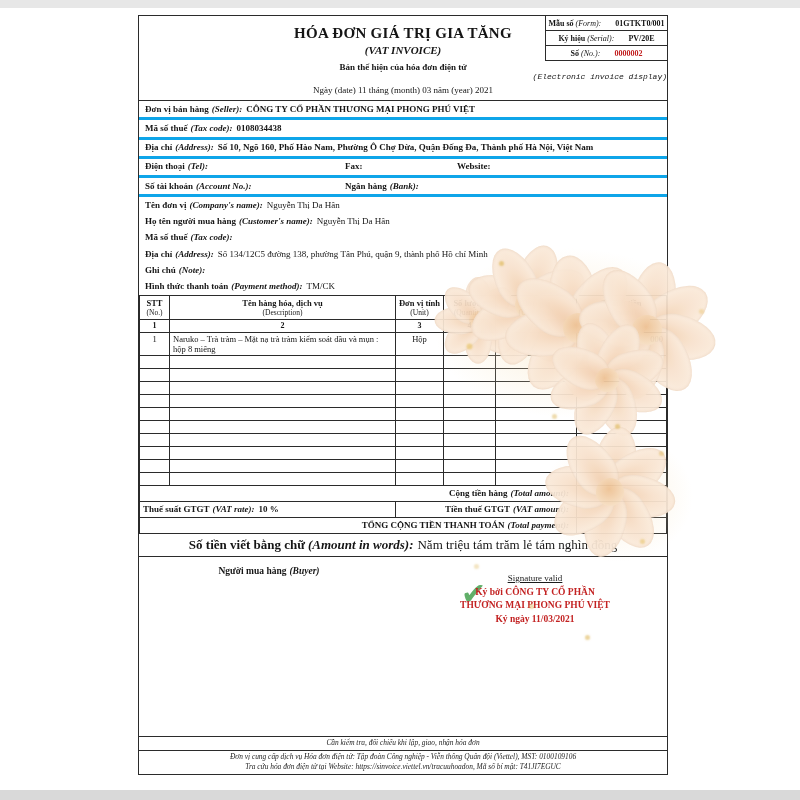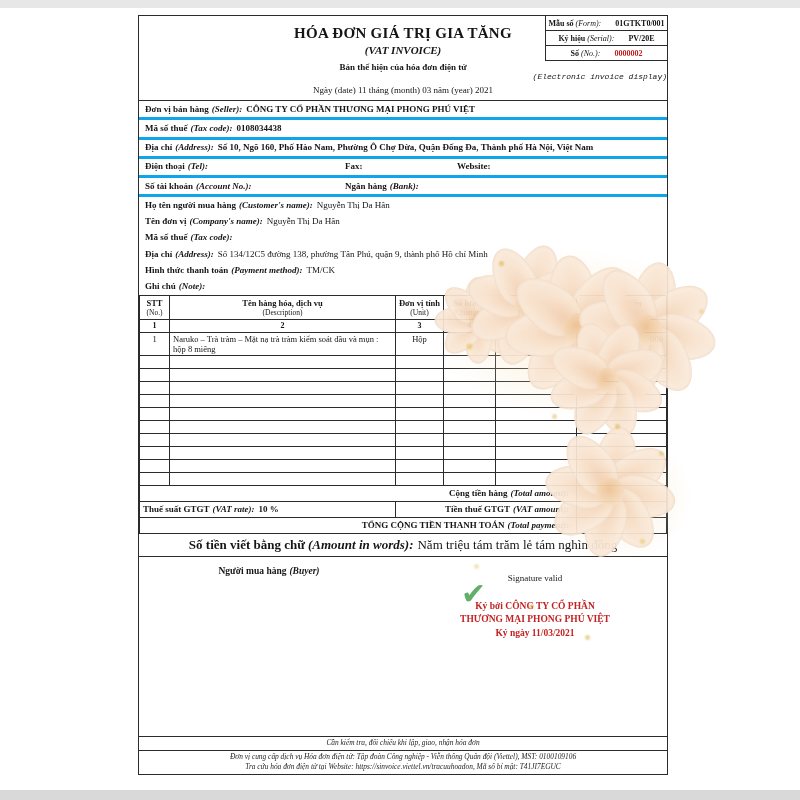--- a/index.html
+++ b/index.html
@@ -61,21 +61,21 @@
   .total-row td { font-weight:bold; }
 
   .words { border-bottom:1.2px solid #2b2b2b; font-size:13px; padding:3px 6px;text-align:center; }
 
   
   .sig-area { flex:1; position:relative; }
   .sig-col { position:absolute; top:9px; width:50%; text-align:center; font-size:9.5px; }
   .sig-col.left { left:0; }
   .sig-col.right { left:50%; }
   .stamp { position:relative; margin-top:7px; }
-  .sig-valid { font-size:9px; margin-bottom:17px; color:#1b1b1b; }
+  .sig-valid { font-size:9px; margin-bottom:3px; color:#1b1b1b;text-decoration:underline; }
   .stamp-check { position:absolute; left:58px; top:6px; font-size:30px; line-height:1; color:rgba(62,158,72,.82); z-index:0; }
   .stamp-line { position:relative; z-index:1; color:#c32222; font-weight:bold; font-size:9.5px; line-height:1.4; }
 
   
   .footer { border-top:1.2px solid #2b2b2b; font-size:7.4px; font-style:italic; text-align:center; line-height:1.35; color:#1c1c1c; }
   .f-check { border-bottom:1px solid #2b2b2b; padding:1.5px 2px; }
   .f-provider { padding-top:1.5px; }
   .f-lookup { padding-bottom:2px; }
 
   
@@ -150,36 +150,36 @@
     <span class="cell-a"><span class="lb">Điện thoại</span><span class="le">(Tel):</span></span>
     <span class="cell-b"><span class="lb">Fax:</span></span>
     <span class="cell-c"><span class="lb">Website:</span></span>
   </div>
   <div class="row bb flexrow">
     <span class="cell-a"><span class="lb">Số tài khoản</span><span class="le">(Account No.):</span></span>
     <span class="cell-c"><span class="lb">Ngân hàng</span><span class="le">(Bank):</span></span>
   </div>
 
   <div class="row">
+    <span class="lb">Tên đơn vị</span><span class="le">(Company's name):</span><span class="vn">Nguyễn Thị Da Hân</span>
+  </div>
+  <div class="row">
     <span class="lb">Họ tên người mua hàng</span><span class="le">(Customer's name):</span><span class="vn">Nguyễn Thị Da Hân</span>
   </div>
   <div class="row">
-    <span class="lb">Tên đơn vị</span><span class="le">(Company's name):</span><span class="vn">Nguyễn Thị Da Hân</span>
-  </div>
-  <div class="row">
     <span class="lb">Mã số thuế</span><span class="le">(Tax code):</span><span class="vn"></span>
   </div>
   <div class="row">
     <span class="lb">Địa chỉ</span><span class="le">(Address):</span><span class="vn">Số 134/12C5 đường 138, phường Tân Phú, quận 9, thành phố Hồ chí Minh</span>
   </div>
   <div class="row">
+    <span class="lb">Ghi chú</span><span class="le">(Note):</span><span class="vn"></span>
+  </div>
+  <div class="row">
     <span class="lb">Hình thức thanh toán</span><span class="le">(Payment method):</span><span class="vn">TM/CK</span>
-  </div>
-  <div class="row">
-    <span class="lb">Ghi chú</span><span class="le">(Note):</span><span class="vn"></span>
   </div>
 
   <table class="items">
     <colgroup>
       <col style="width:30px">
         <col style="width:226px">
         <col style="width:48px">
         <col style="width:52px">
         <col style="width:81px">
         <col style="width:90px">

